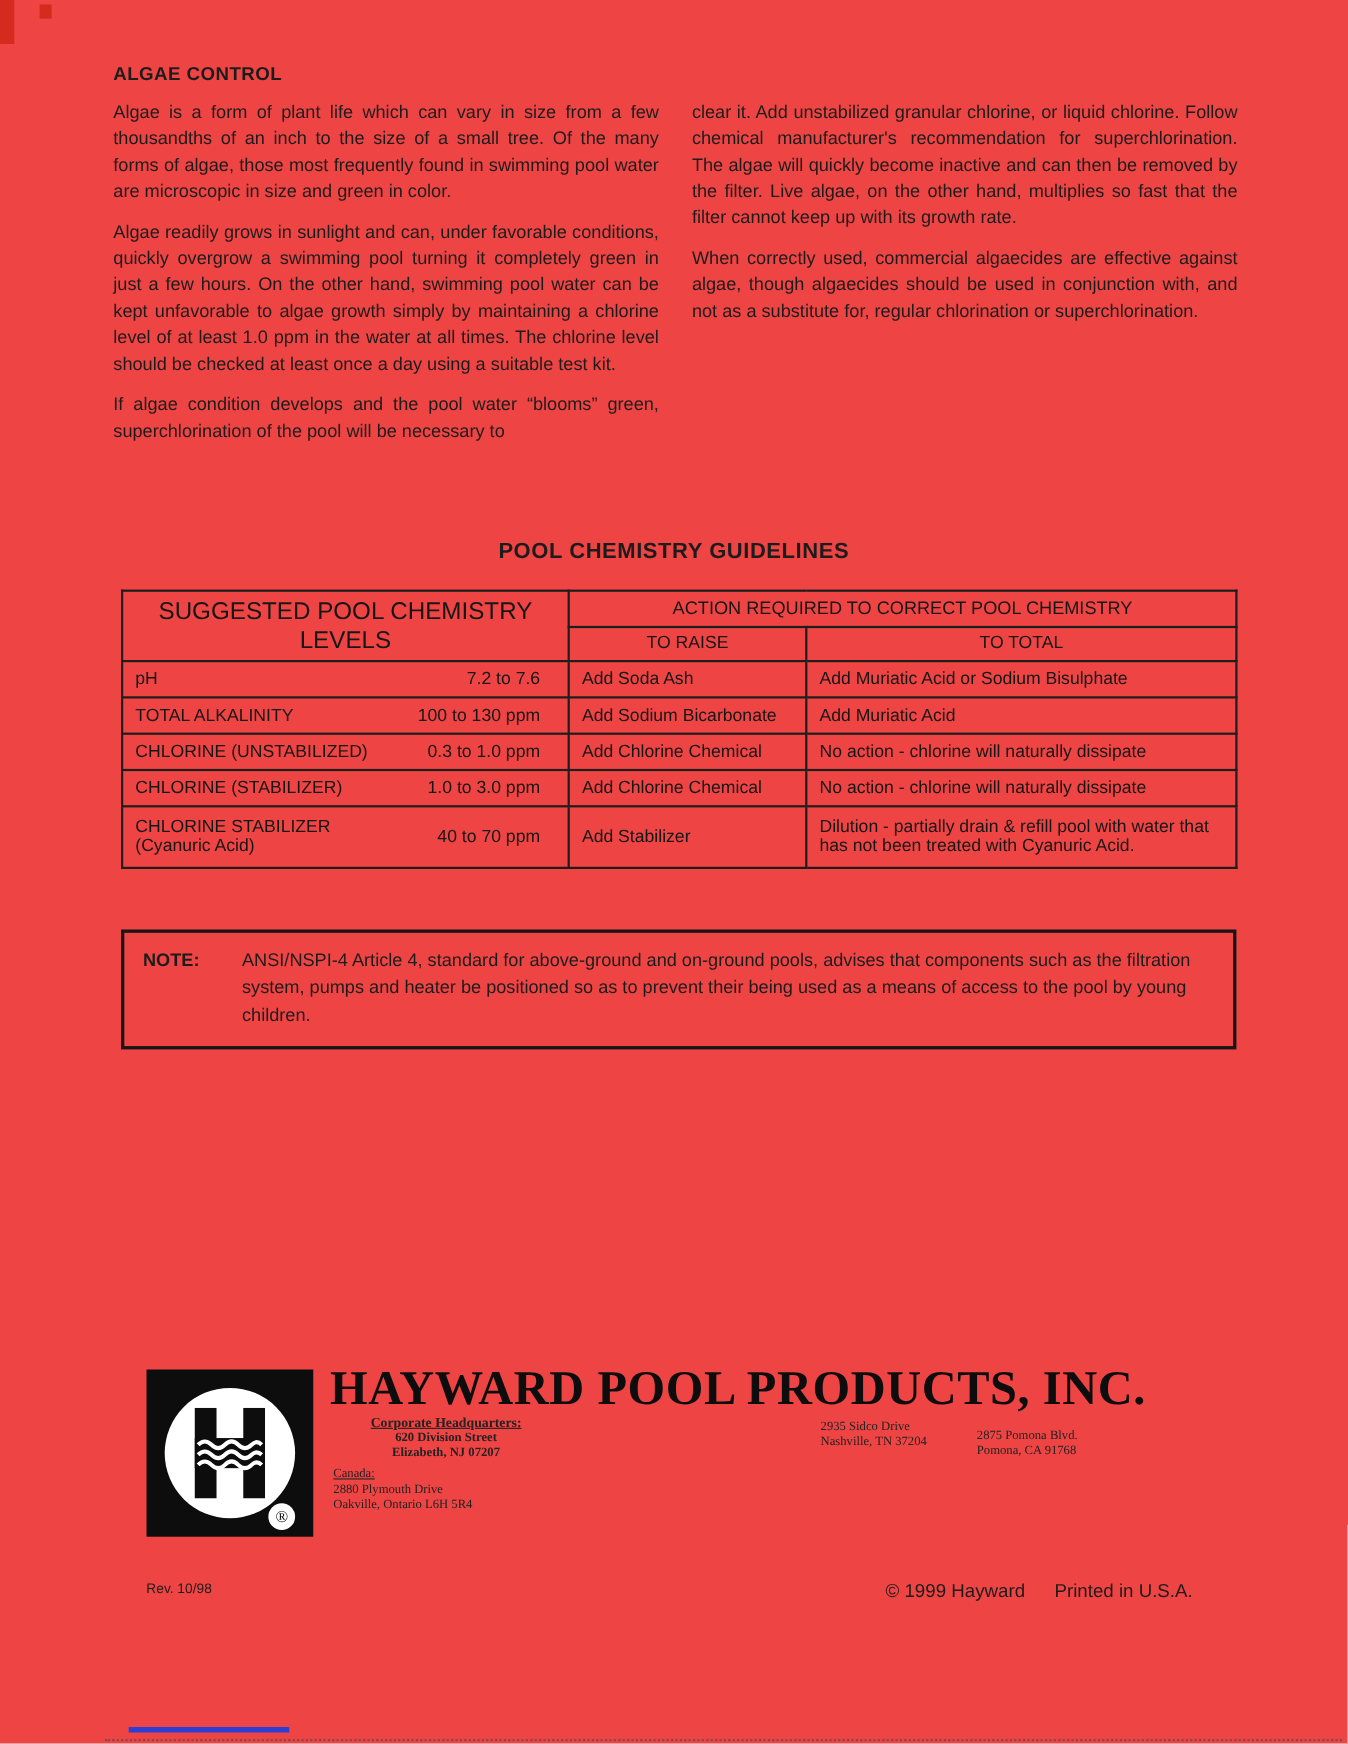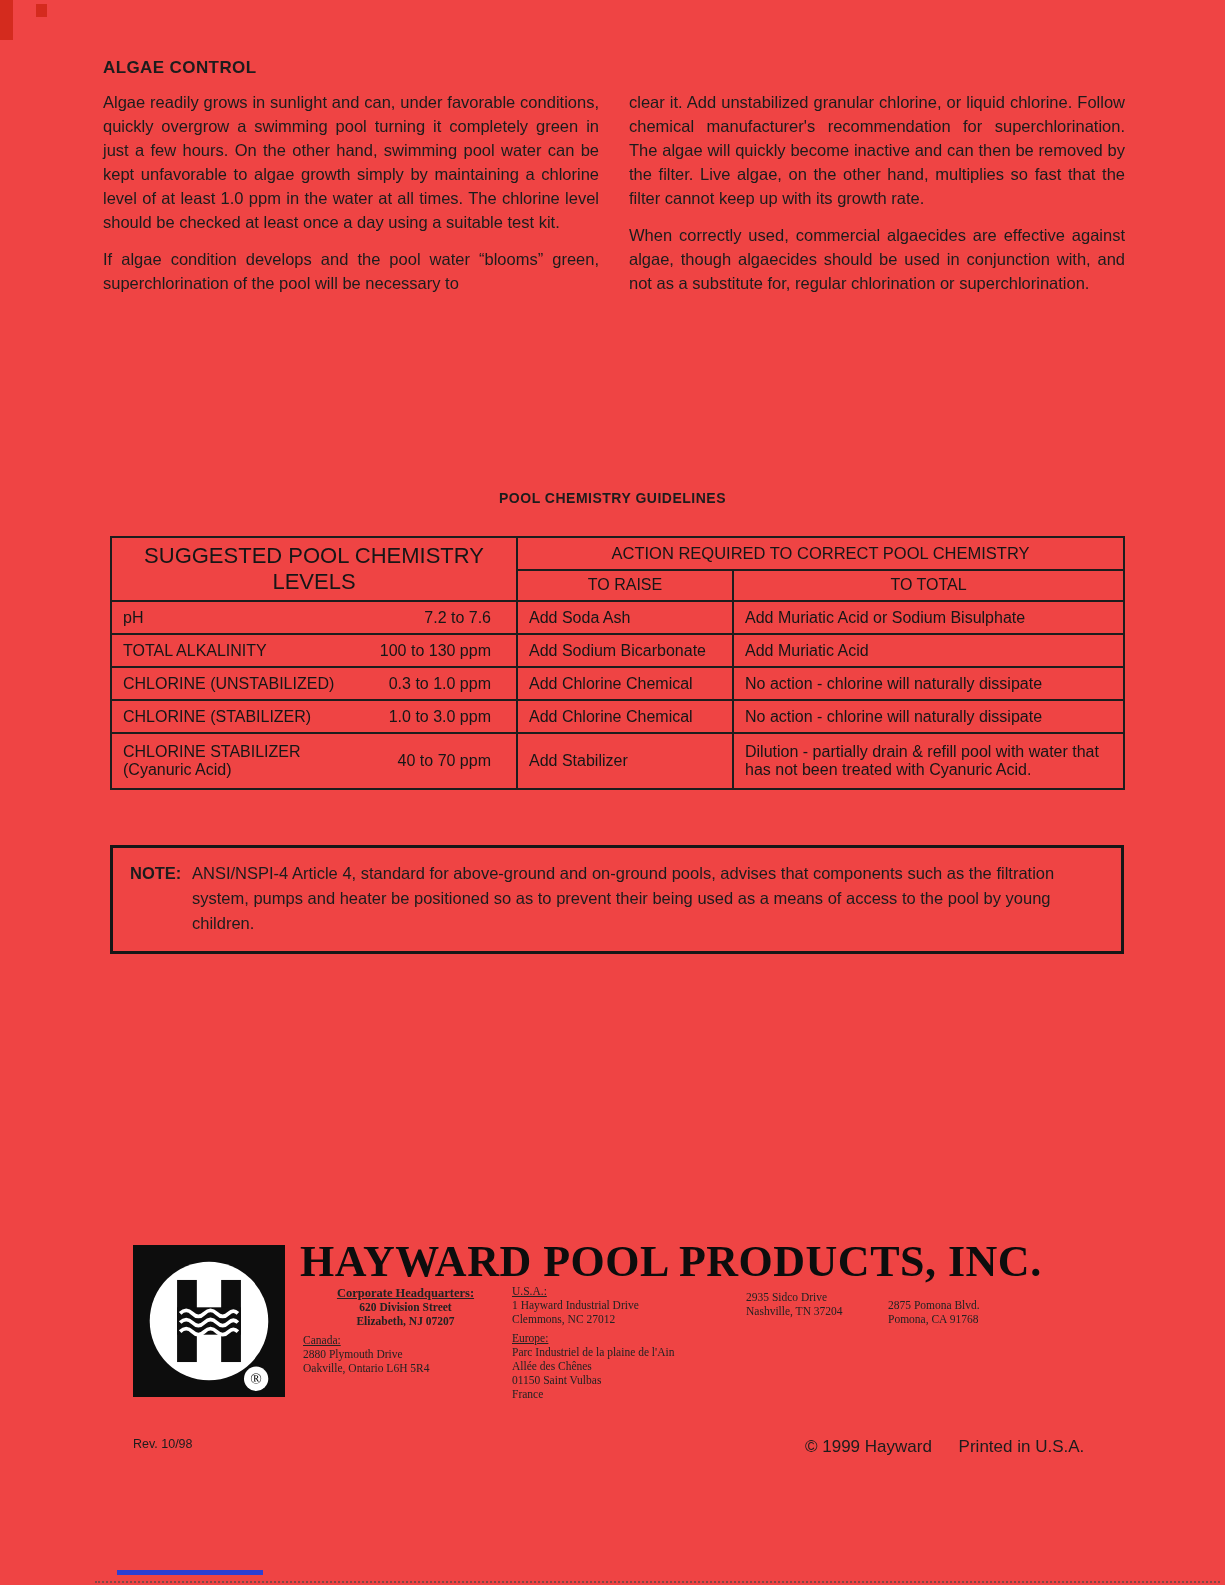--- a/index.html
+++ b/index.html
@@ -16,39 +16,39 @@
   .artifact-dotted { position:absolute; left:95px; top:1581px; width:1125px; border-top:2px dotted #4a4a4a; opacity:.65; }
 
   
   .section-title { position:absolute; top:58px; left:103px; font-size:17px; font-weight:bold; letter-spacing:.4px; }
   .columns { position:absolute; top:90px; left:103px; width:1022px; display:flex; gap:30px; }
   .col { width:496px; font-size:16.5px; line-height:24px; text-align:justify; }
   .col p + p { margin-top:13px; }
 
   
   .table-title { position:absolute; top:490px; left:0; width:100%; text-align:center;
-                 font-size:14px; font-weight:bold; letter-spacing:.5px; }
+                 font-size:20px; font-weight:bold; letter-spacing:.5px; }
   table.chem { position:absolute; top:536px; left:110px; width:1015px; border-collapse:collapse;
                font-size:16px; color:#161616; }
   table.chem th, table.chem td { border:2px solid #1d1d1d; padding:5px 11px; vertical-align:middle; }
   table.chem th { font-weight:normal; text-align:center; }
   th.levels-head { width:406px; font-size:22px; }
   th.action-head { height:30px; font-size:16.5px; }
   th.sub-head { height:30px; }
   th.raise-head { width:216px; }
   td.cell-levels .wrap { display:flex; justify-content:space-between; align-items:center; gap:8px; }
   td.cell-levels .range { white-space:nowrap; padding-right:14px; }
   table.chem td { height:33px; }
   tr.tall td { height:56px; }
 
   
   .note-box { position:absolute; top:845px; left:110px; width:1014px; border:3px solid #161616;
               padding:13px 17px 15px 17px; display:flex; font-size:16.5px; line-height:25px; }
   .note-label { font-weight:bold; flex:0 0 62px; }
-  .note-text { flex:1; }
+  .note-text { flex:1;margin-left:28px; }
 
   
   .logo { position:absolute; left:133px; top:1244px; width:152px; height:154px; }
   .company { position:absolute; left:300px; top:1236px; width:800px;
              font-family:"Liberation Serif", serif; font-weight:bold; font-size:44px; letter-spacing:.5px;
              color:#0d0d0d; white-space:nowrap; }
   .addr { position:absolute; font-family:"Liberation Serif", serif; font-size:11.5px; line-height:14px; color:#222; }
   .addr .lbl { text-decoration:underline; }
   .addr .bold { font-weight:bold;text-align:center; }
   .addr .gap { margin-top:5px; }
@@ -68,20 +68,21 @@
 
   <div class="artifact-red-bar"></div>
   <div class="artifact-red-dot"></div>
   <div class="artifact-blue-line"></div>
   <div class="artifact-dotted"></div>
 
   <div class="section-title">ALGAE CONTROL</div>
 
   <div class="columns">
     <div class="col">
+      <p>Algae is a form of plant life which can vary in size from a few thousandths of an inch to the size of a small tree.  Of the many forms of algae, those most frequently found in swimming pool water are microscopic in size and green in color.</p>
       <p>Algae readily grows in sunlight and can, under favorable conditions, quickly overgrow a swimming pool turning it completely green in just a few hours.  On the other hand, swimming pool water can be kept unfavorable to algae growth simply by maintaining a chlorine level of at least 1.0 ppm in the water at all times.  The chlorine level should be checked at least once a day using a suitable test kit.</p>
       <p>If algae condition develops and the pool water “blooms” green, superchlorination of the pool will be necessary to</p>
     </div>
     <div class="col">
       <p>clear it.   Add unstabilized granular chlorine, or liquid chlorine. Follow chemical manufacturer's recommendation for superchlorination.   The algae will quickly become inactive and can then be removed by the filter.  Live algae, on the other hand, multiplies so fast that the filter cannot keep up with its growth rate.</p>
       <p>When correctly used, commercial algaecides are effective against algae, though algaecides should be used in conjunction with, and not as a substitute for, regular chlorination or superchlorination.</p>
     </div>
   </div>
 
   <div class="table-title">POOL CHEMISTRY GUIDELINES</div>
@@ -178,30 +179,20 @@
 
   <div class="addr addr-col1">
     <div class="lbl bold">Corporate Headquarters:</div>
     <div class="bold">620 Division Street</div>
     <div class="bold">Elizabeth, NJ 07207</div>
     <div class="lbl gap">Canada:</div>
     <div>2880 Plymouth Drive</div>
     <div>Oakville, Ontario L6H 5R4</div>
   </div>
 
-  <div class="addr addr-col2">
-    <div class="lbl">U.S.A.:</div>
-    <div>1 Hayward Industrial Drive</div>
-    <div>Clemmons, NC 27012</div>
-    <div class="lbl gap">Europe:</div>
-    <div>Parc Industriel de la plaine de l'Ain</div>
-    <div>Allée des Chênes</div>
-    <div>01150 Saint Vulbas</div>
-    <div>France</div>
-  </div>
 
   <div class="addr addr-col3">
     <div>2935 Sidco Drive</div>
     <div>Nashville, TN 37204</div>
   </div>
 
   <div class="addr addr-col4">
     <div>2875 Pomona Blvd.</div>
     <div>Pomona, CA 91768</div>
   </div>

